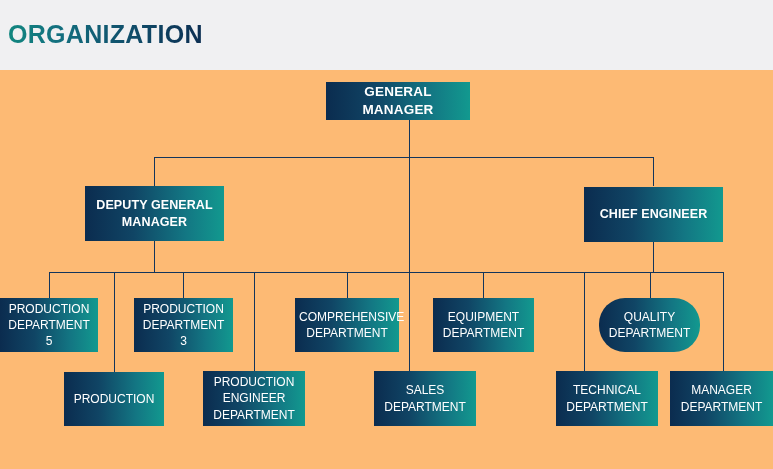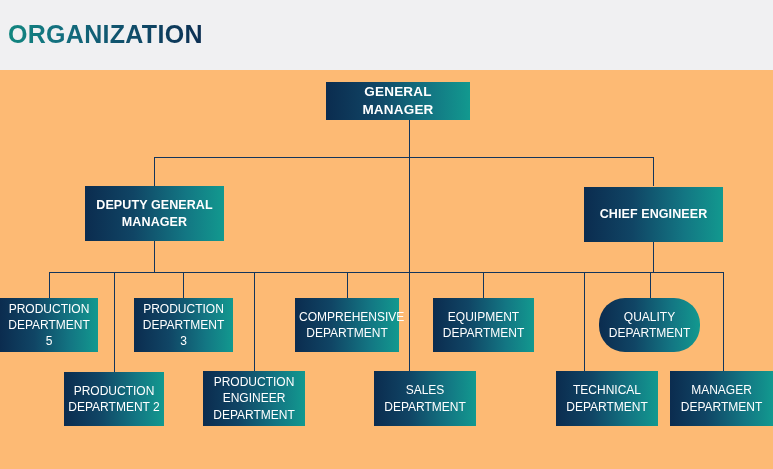--- a/index.html
+++ b/index.html
@@ -149,21 +149,20 @@
     <span class="node-label">DEPARTMENT</span>
   </div>
 
   <div class="node lvl3" style="left:599px; top:298px; width:101px; height:54px; flex-direction:column;border-radius:26px;">
     <span class="node-label">QUALITY</span>
     <span class="node-label">DEPARTMENT</span>
   </div>
 
   <div class="node lvl3" style="left:64px; top:372px; width:100px; height:54px; flex-direction:column;">
     <span class="node-label">PRODUCTION</span>
-    <span class="node-label">DEPARTMENT 2</span>
   </div>
 
   <div class="node lvl3" style="left:203px; top:371px; width:102px; height:55px; flex-direction:column;">
     <span class="node-label">PRODUCTION</span>
     <span class="node-label">ENGINEER</span>
     <span class="node-label">DEPARTMENT</span>
   </div>
 
   <div class="node lvl3" style="left:358px; top:371px; width:102px; height:55px; flex-direction:column;margin-left:16px;">
     <span class="node-label">SALES</span>

